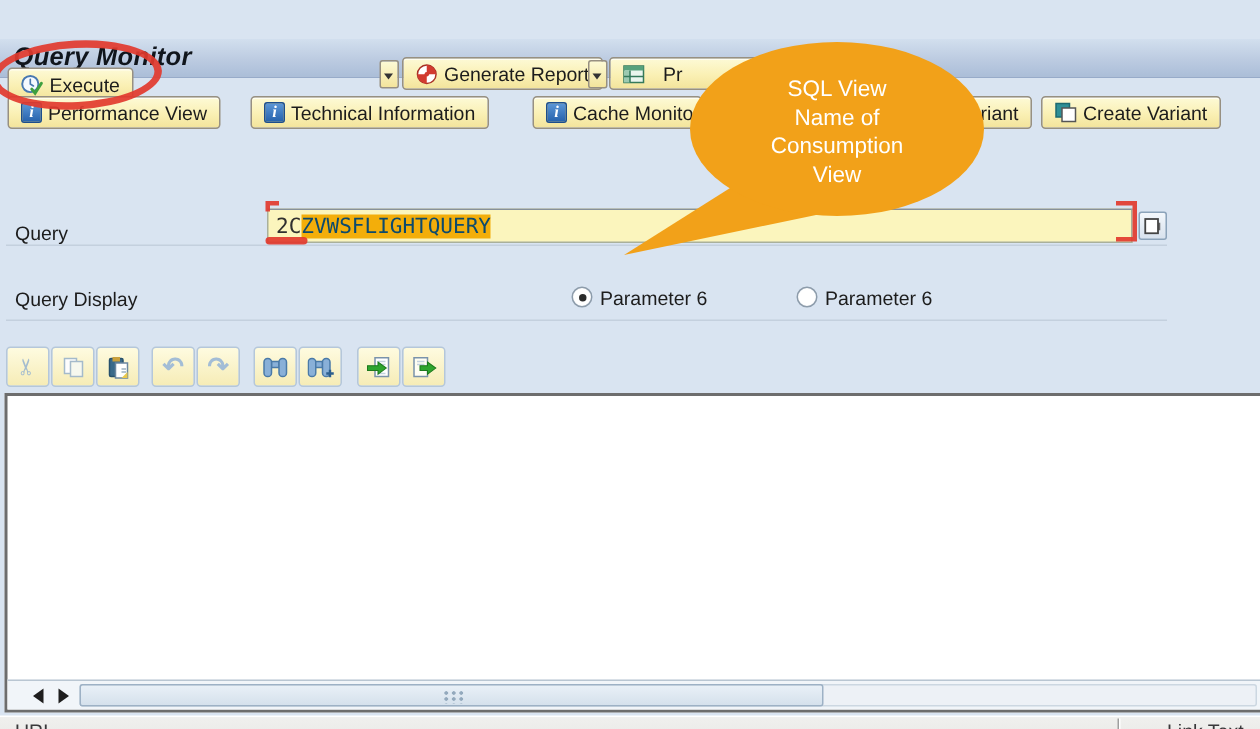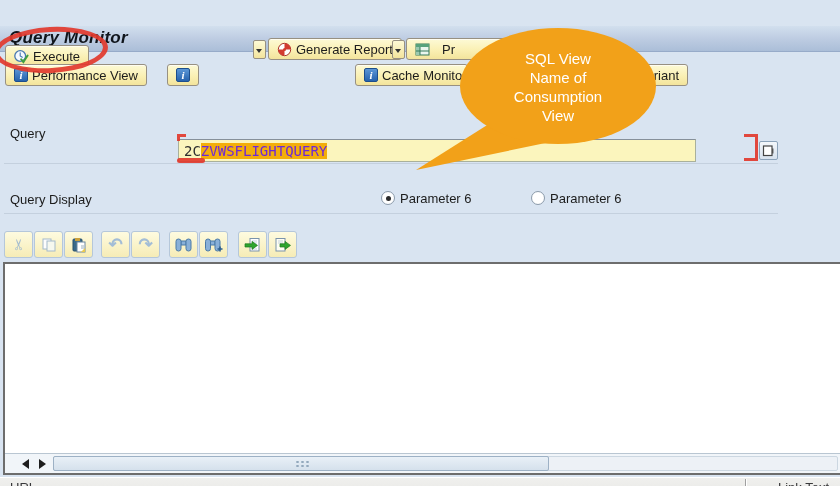--- a/index.html
+++ b/index.html
@@ -35,26 +35,26 @@
     border:1px solid #979082; border-radius:2px;
   }
   .splitbtn i {
     position:absolute; left:2px; bottom:2px; width:0; height:0;
     border:3.5px solid transparent; border-top:4.5px solid #333; 
   }
   
   .lbl { position:absolute; color:#1c1c1c; }
   .hrule { position:absolute; height:1px; background:#c4d0de; }
   .queryfield {
-    position:absolute; left:178px; top:139px; width:518px; height:23px;
+    position:absolute; left:178px; top:139px; width:577px; height:23px;
     background:#fbf5bd; border:1px solid #a9b09b; border-top-color:#86909a;
     display:flex; align-items:center; padding-left:5px;
     font-family:"DejaVu Sans Mono", monospace; font-size:14px; color:#2f2f2f;
   }
-  .queryfield .sel { background:#f3ae0a; color:#6d28d9; }
+  .queryfield .sel { background:#f3ae0a; color:#0c4a6e; }
   .vhelp {
     position:absolute; left:759px; top:141px; width:19px; height:19px;
     background:linear-gradient(180deg,#f3f7fb,#d8e2ee);
     border:1px solid #8ca3ba; border-radius:2px;
     display:flex; align-items:center; justify-content:center;
   }
   .dropdown {
     position:absolute; left:186px; top:188px; width:170px; height:23px;
     background:#ffffff; border:1px solid #7f9db9;
     display:flex; align-items:center; padding-left:6px; color:#111;
@@ -190,30 +190,38 @@
     </svg>
     <span>Pr</span>
   </div>
 
   <div class="btn" style="left:5px; top:64px;">
     <span class="infoicon">i</span>
     <span>Performance View</span>
   </div>
   <div class="btn" style="left:167px; top:64px;">
     <span class="infoicon">i</span>
+    <span>Technical Information</span>
   </div>
   <div class="btn" style="left:355px; top:64px; width:113px;">
     <span class="infoicon">i</span>
     <span>Cache Monitor</span>
   </div>
   <div class="btn" style="left:602px; top:64px; width:86px; justify-content:flex-end;">
     <span>Variant</span>
   </div>
-
-  <div class="lbl" style="left:10px; top:126px;">Query</div>
+  <div class="btn" style="left:694px; top:64px;">
+    <svg width="15" height="14" viewBox="0 0 15 14">
+      <rect x="1" y="1" width="9" height="9" fill="#2e8f96" stroke="#1d6a70"></rect>
+      <rect x="5" y="4" width="9" height="9" fill="#ffffff" stroke="#555555"></rect>
+    </svg>
+    <span>Create Variant</span>
+  </div>
+
+  <div class="lbl" style="left:10px; top:148px;">Query</div>
   <div class="queryfield">
     <span>2C</span>
       <span class="sel">ZVWSFLIGHTQUERY</span>
   </div>
   <div class="vhelp">
     <svg width="13" height="13" viewBox="0 0 13 13">
       <rect x="8" y="4.5" width="3.5" height="5" fill="#666666"></rect>
       <rect x="1.5" y="2" width="8.5" height="9.5" fill="#ffffff" stroke="#444444" stroke-width="1.2"></rect>
     </svg>
   </div>

